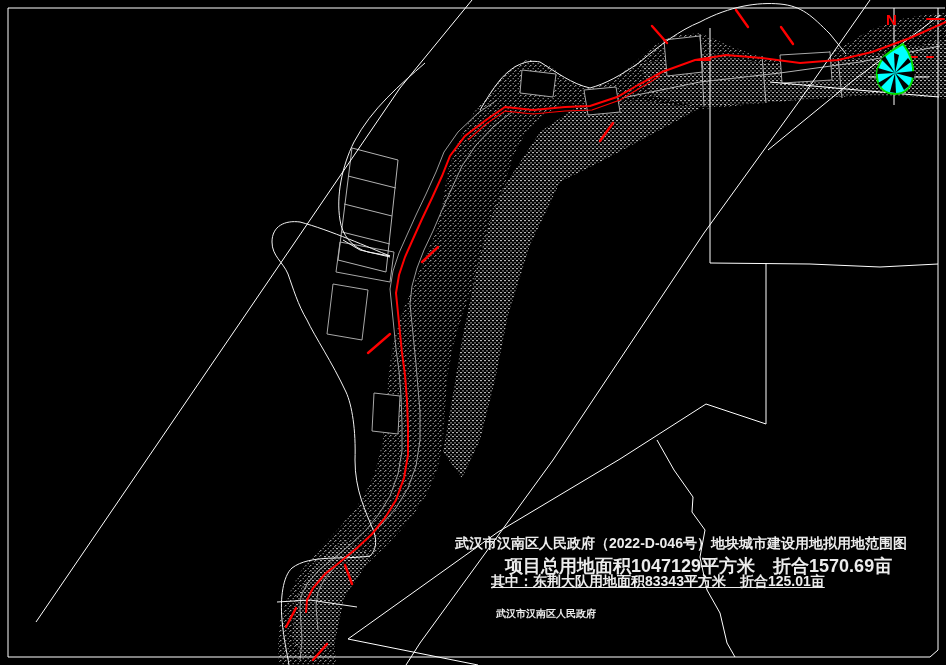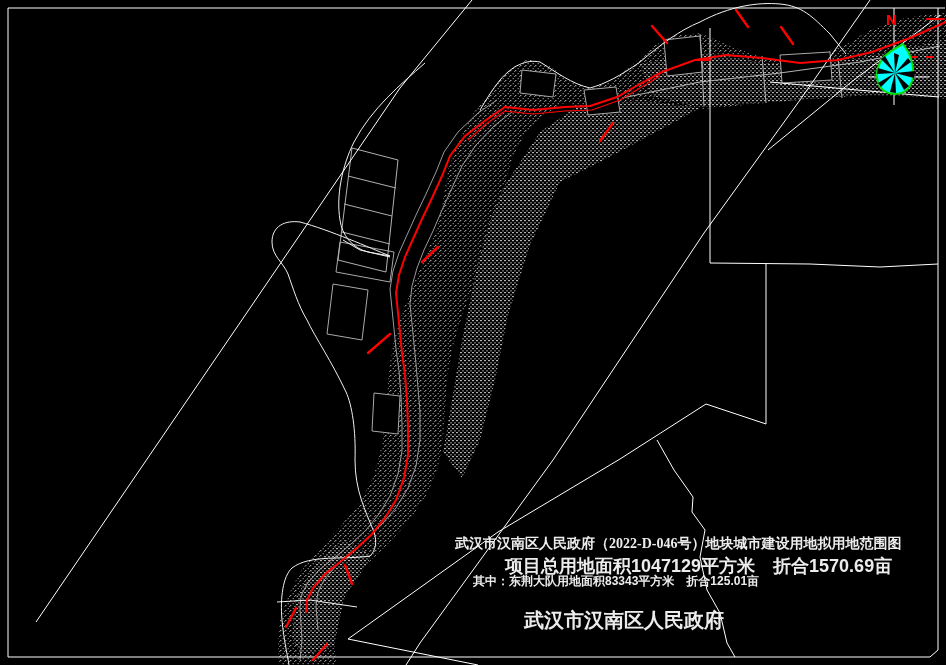--- a/index.html
+++ b/index.html
@@ -119,17 +119,17 @@
         <path d="M895,73 L896,93 L890,92 Z"></path>
         <path d="M895,73 L881,87 L878,83 Z"></path>
         <path d="M895,73 L877,74 L878,68 Z"></path>
         <path d="M895,73 L881,59 L885,56 Z"></path>
         <path d="M895,73 L894,53 L899,55 Z"></path>
         <path d="M895,73 L908,58 L911,62 Z"></path>
       </g>
     </g>
   </svg>
 
-  <div class="ann" style="left:455px;top:535px;font-size:14px;font-family:Liberation Serif, serif;">武汉市汉南区人民政府（2022-D-046号）地块城市建设用地拟用地范围图</div>
+  <div class="ann" style="left:455px;top:535px;font-size:14px;">武汉市汉南区人民政府（2022-D-046号）地块城市建设用地拟用地范围图</div>
   <div class="ann" style="left:505px;top:554px;font-size:18px;">项目总用地面积1047129平方米　折合1570.69亩</div>
-  <div class="ann" style="left:473px;top:573px;font-size:12px;">其中：东荆大队用地面积83343平方米　折合125.01亩</div>
-  <div class="ann" style="left:524px;top:607px;font-size:20px;">武汉市汉南区人民政府</div>
+  <div class="ann" style="left:491px;top:573px;font-size:14px;text-decoration:underline;">其中：东荆大队用地面积83343平方米　折合125.01亩</div>
+  <div class="ann" style="left:496px;top:607px;font-size:10px;">武汉市汉南区人民政府</div>
 </div>
 
 </body></html>

